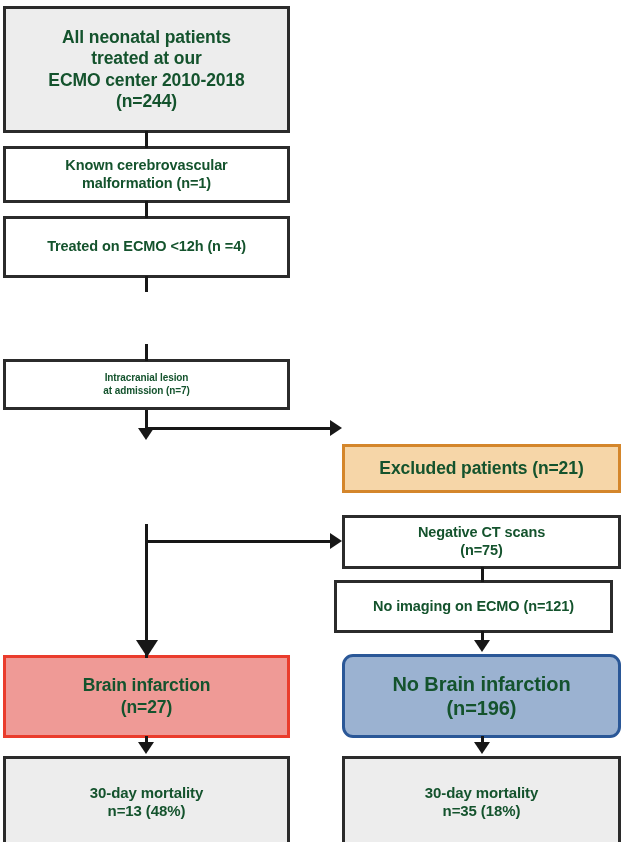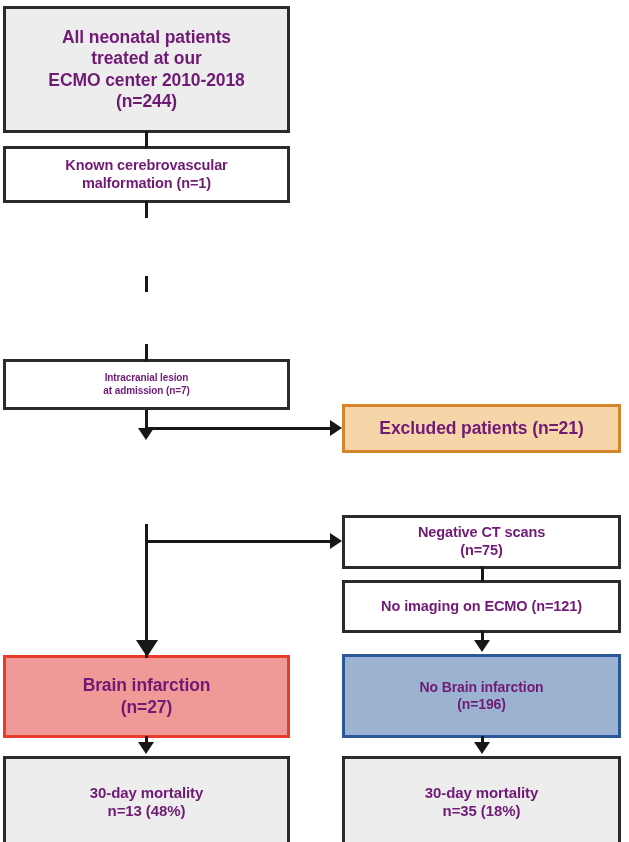--- a/index.html
+++ b/index.html
@@ -22,32 +22,33 @@
   
   .box {
     position: absolute;
     box-sizing: border-box;
     display: flex;
     align-items: center;
     justify-content: center;
     text-align: center;
     border: 3px solid #2b2b2b;
     background: #ffffff;
-    color: #701a75;
+    color: #14532d;
     line-height: 1.22;
     white-space: pre-line;
     letter-spacing: -0.1px;
   }
   .box.gray   { background: #ededed; }
   .box.plain  { background: #ffffff; font-weight: bold; }
   .box.bold   { font-weight: bold; }
 
   .box.orange {
     background: #f6d6a8;
     border-color: #d4862b;
+    margin-top: 40px;
   }
   .box.red {
     background: #ef9a96;
     border-color: #ea3c2c;
   }
   .box.blue {
     background: #9bb2d1;
     border-color: #2a5797;
   }
 
@@ -87,40 +88,41 @@
 <div id="canvas">
 
   <div class="box gray bold" style="left:3px; top:6px; width:287px; height:127px; font-size:17.5px;">All neonatal patients
 treated at our
 ECMO center  2010-2018
 (n=244)</div>
 
   <div class="box plain" style="left:3px; top:146px; width:287px; height:57px; font-size:14.5px;">Known cerebrovascular
 malformation (n=1)</div>
 
+  <div class="box plain" style="left:3px; top:216px; width:287px; height:62px; font-size:14.5px;">Treated on ECMO &lt;12h (n =4)</div>
 
 
   <div class="box plain" style="left:3px; top:359px; width:287px; height:51px; font-size:10px;">Intracranial lesion
 at admission (n=7)</div>
 
 
   <div class="box red bold" style="left:3px; top:655px; width:287px; height:83px; font-size:17.5px;">Brain infarction
 (n=27)</div>
 
   <div class="box gray bold" style="left:3px; top:756px; width:287px; height:92px; font-size:15px;">30-day mortality
 n=13 (48%)</div>
 
   <div class="box orange bold" style="left:342px; top:404px; width:279px; height:49px; font-size:17.5px;">Excluded patients (n=21)</div>
 
   <div class="box plain" style="left:342px; top:515px; width:279px; height:54px; font-size:14.5px;text-align:center;">Negative CT scans
 (n=75)</div>
 
-  <div class="box plain" style="left:342px; top:580px; width:279px; height:53px; font-size:14.5px;">No imaging on ECMO (n=121)</div>
+  <div class="box plain" style="left:334px; top:580px; width:279px; height:53px; font-size:14.5px;">No imaging on ECMO (n=121)</div>
 
-  <div class="box blue bold" style="left:342px; top:654px; width:279px; height:84px; font-size:14px;">No Brain infarction
+  <div class="box blue bold" style="left:342px; top:654px; width:279px; height:84px; font-size:20px;border-radius:11px;">No Brain infarction
 (n=196)</div>
 
   <div class="box gray bold" style="left:342px; top:756px; width:279px; height:92px; font-size:15px;">30-day mortality
 n=35 (18%)</div>
 
   <div class="vline" style="left:145px; top:131px; height:17px;"></div>
 
   <div class="vline" style="left:145px; top:201px; height:17px;"></div>
 
   <div class="vline" style="left:145px; top:276px; height:16px;"></div>

